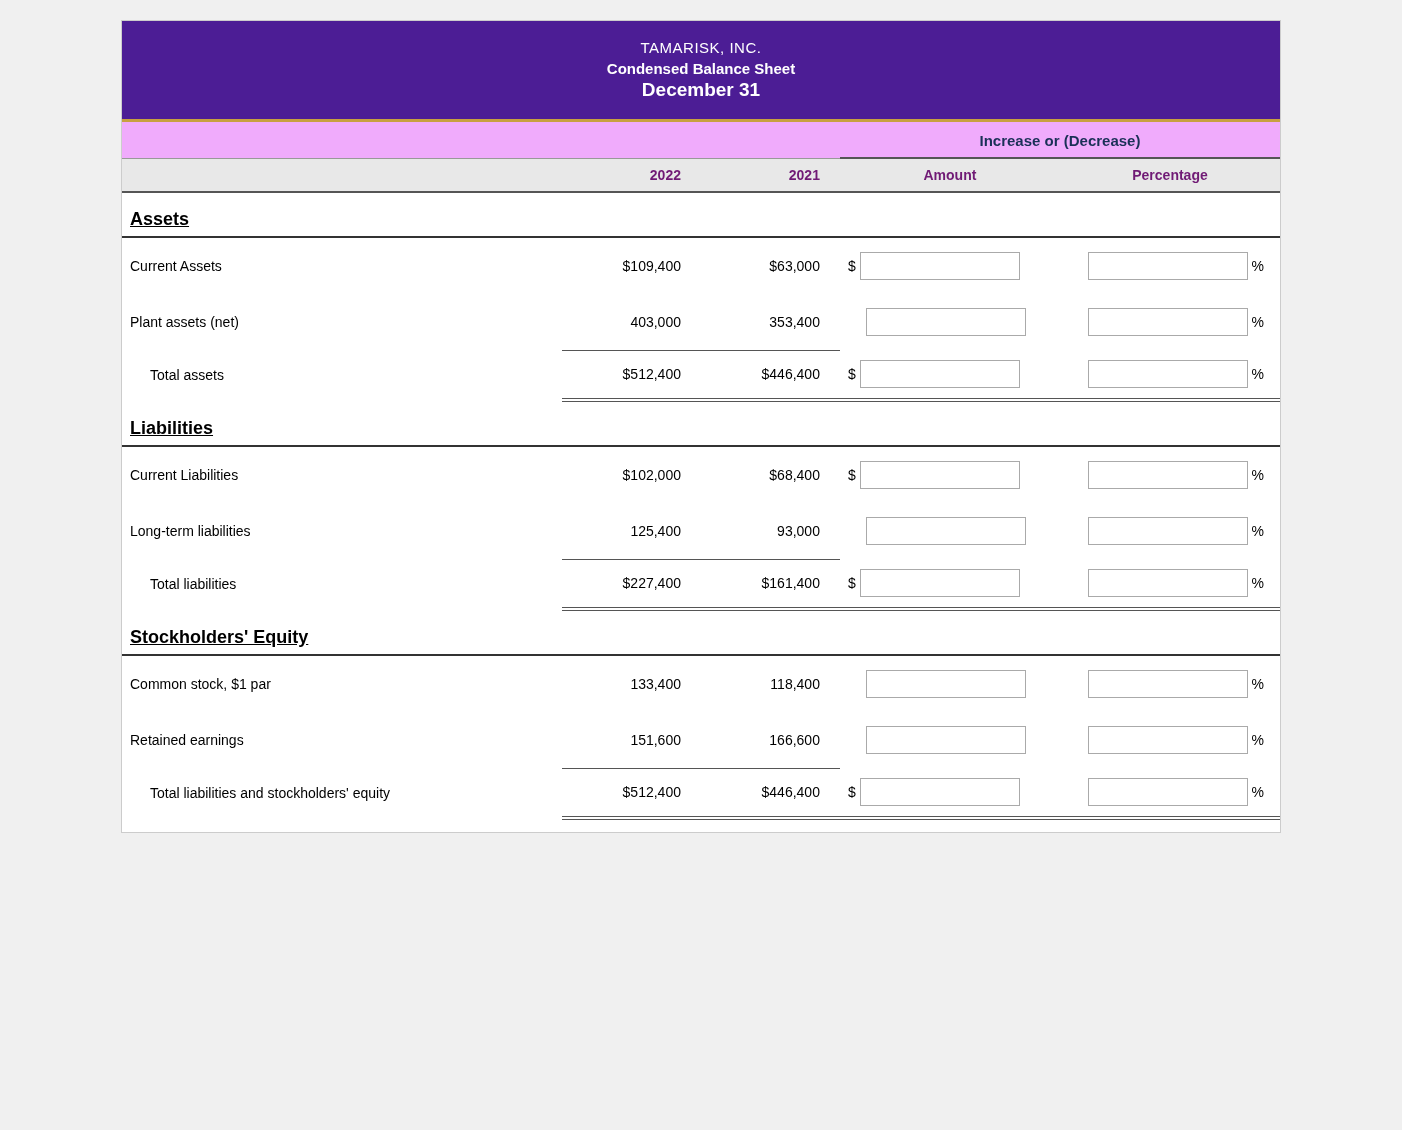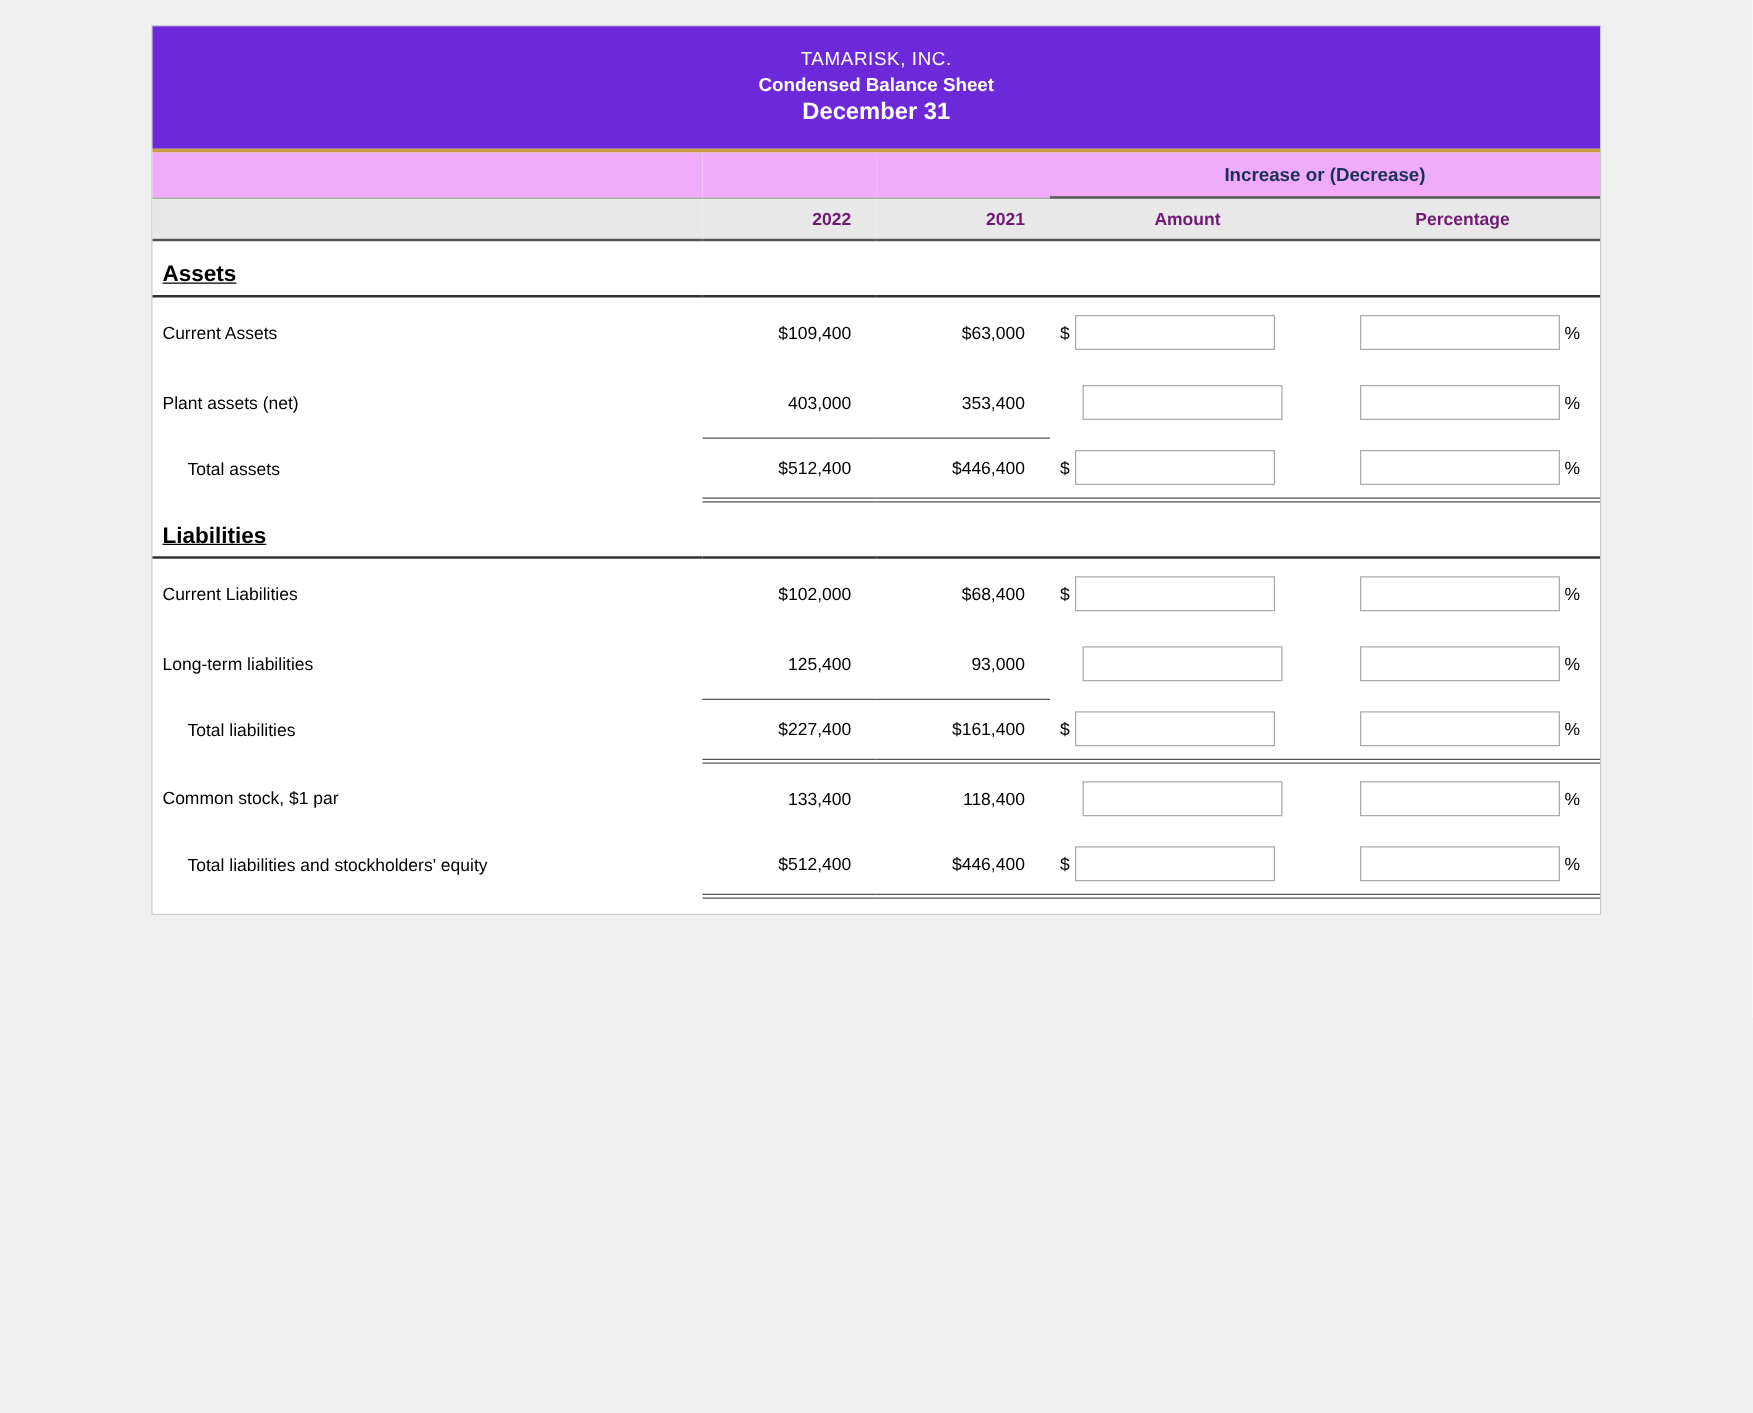--- a/index.html
+++ b/index.html
@@ -12,21 +12,21 @@
       align-items: flex-start;
       padding: 20px;
       min-height: 1130px;
     }
     .container {
       width: 1160px;
       background: #fff;
       border: 1px solid #ccc;
     }
     .header {
-      background: #6d28d9;
+      background: #4c1d95;
       color: #fff;
       text-align: center;
       padding: 18px 20px;
     }
     .header-title {
       font-size: 15px;
       font-weight: normal;
       letter-spacing: 0.5px;
     }
     .header-subtitle {
@@ -313,38 +313,57 @@
           </div>
         </td>
         <td class="col-pct" style="border-bottom:4px double #555;">
           <div class="pct-wrapper">
             <input class="input-box-pct" type="text" style="">
             <span class="pct-sign">%</span>
           </div>
         </td>
       </tr>
 
+      <tr class="section-header">
+        <td colspan="5"><span class="underline-label">Stockholders' Equity</span></td>
+      </tr>
 
       <tr class="data-row">
         <td class="col-label">Common stock, $1 par</td>
         <td class="col-2022">133,400</td>
         <td class="col-2021">118,400</td>
         <td class="col-amount">
           <div class="input-wrapper">
             <input class="input-box" type="text" style="margin-left: 18px;">
           </div>
         </td>
         <td class="col-pct">
           <div class="pct-wrapper">
             <input class="input-box-pct" type="text" style="">
             <span class="pct-sign">%</span>
           </div>
         </td>
       </tr>
 
+      <tr class="data-row single-underline">
+        <td class="col-label">Retained earnings</td>
+        <td class="col-2022">151,600</td>
+        <td class="col-2021">166,600</td>
+        <td class="col-amount">
+          <div class="input-wrapper">
+            <input class="input-box" type="text" style="margin-left: 18px;">
+          </div>
+        </td>
+        <td class="col-pct">
+          <div class="pct-wrapper">
+            <input class="input-box-pct" type="text" style="">
+            <span class="pct-sign">%</span>
+          </div>
+        </td>
+      </tr>
 
 
       <tr class="total-row double-underline">
         <td class="col-label indented">Total liabilities and stockholders' equity</td>
         <td class="col-2022">$512,400</td>
         <td class="col-2021">$446,400</td>
         <td class="col-amount input-cell" style="border-bottom:4px double #555;">
           <div class="input-wrapper">
             <span class="dollar-sign">$</span>
             <input class="input-box" type="text" style="">

